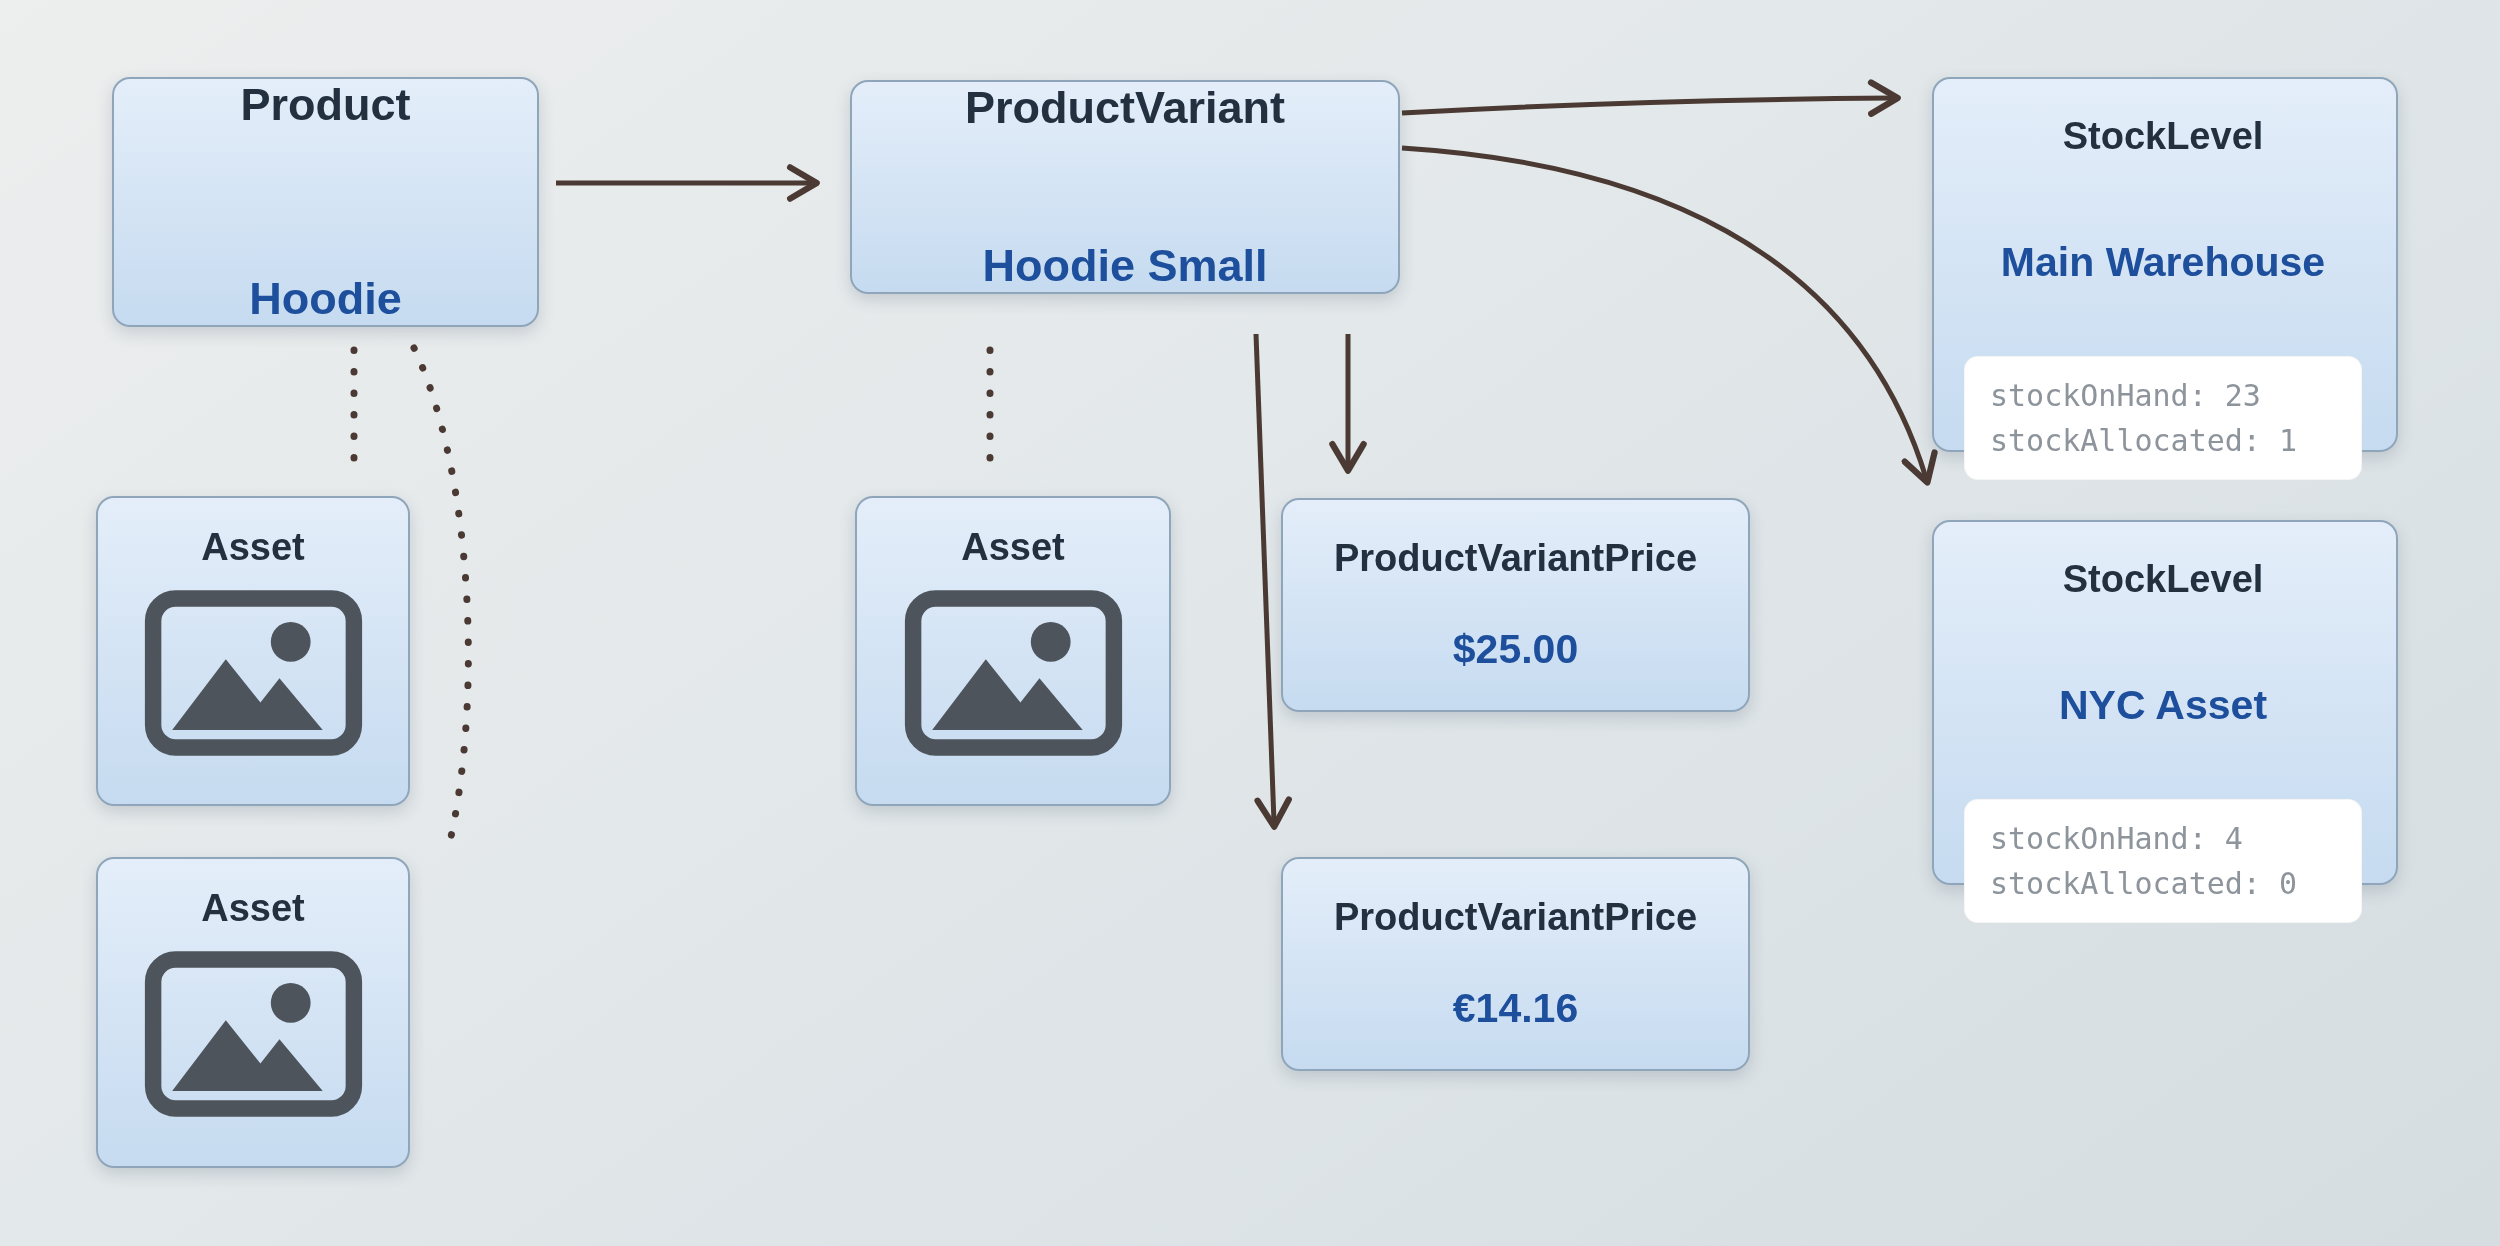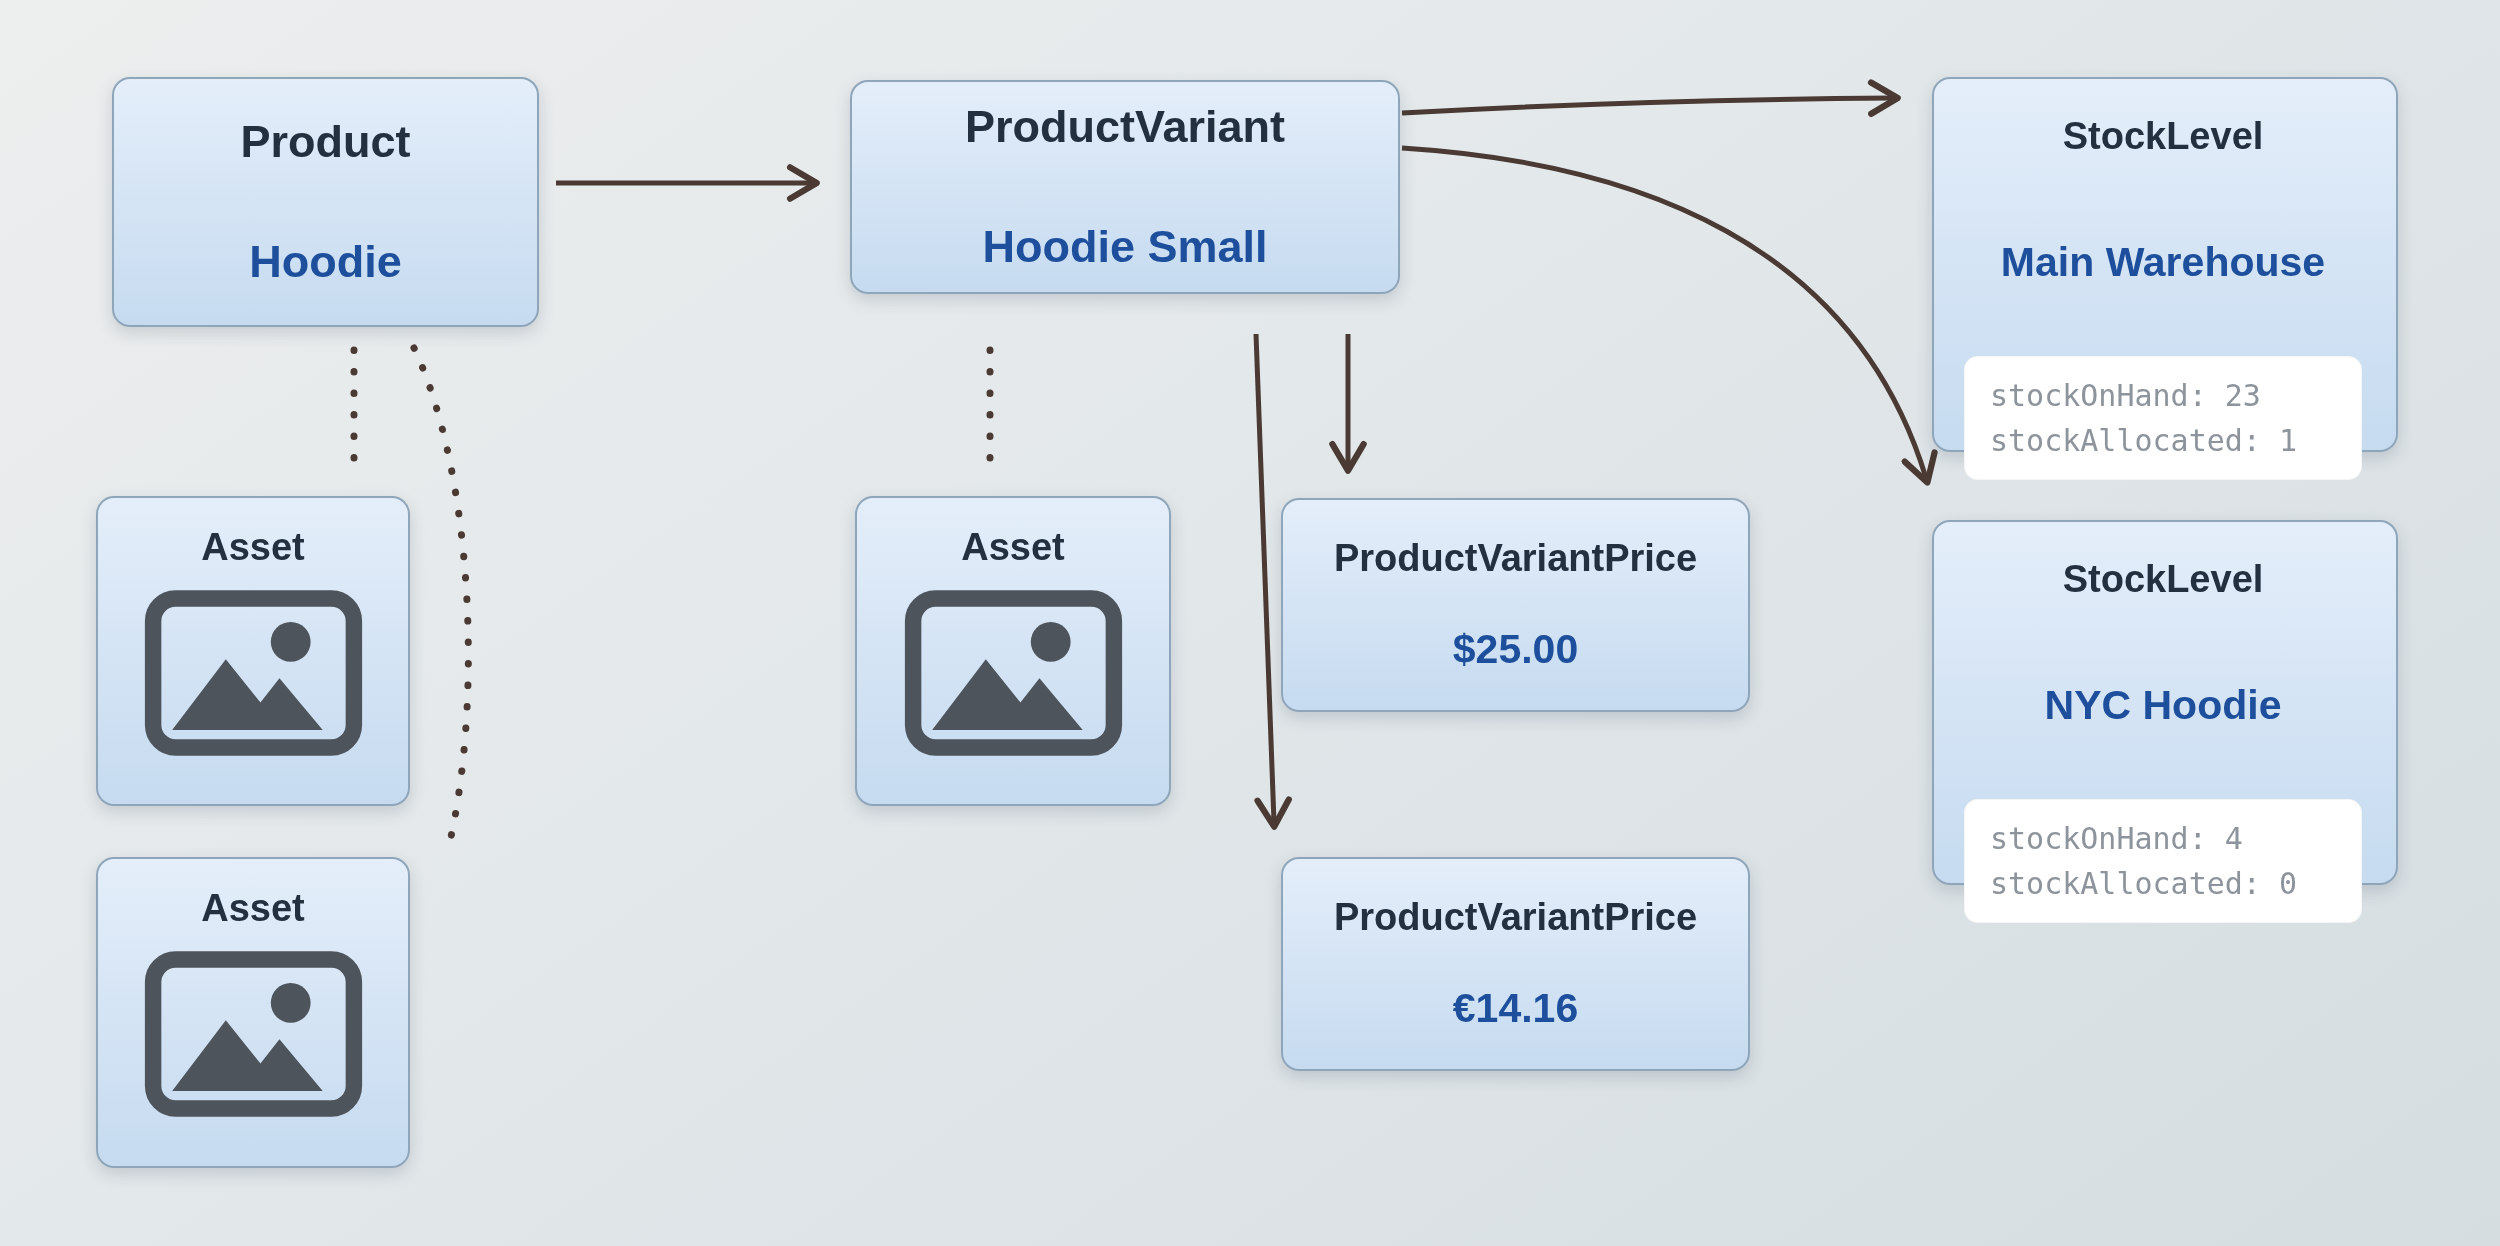--- a/index.html
+++ b/index.html
@@ -59,21 +59,21 @@
   .subtitle {
     font-weight: bold;
     color: var(--subtitle-text, #1d4f9c);
     line-height: 1.15;
   }
   .title.lg { font-size: 45px; }
   .subtitle.lg { font-size: 45px; }
   .title.md { font-size: 38px; }
   .subtitle.md { font-size: 41px; }
 
-  .node.entity { justify-content: center; gap: 68px; }
+  .node.entity { justify-content: space-between; gap: 68px; }
   .node.price  { justify-content: center; gap: 45px; }
 
   .node.stock { padding: 36px 34px 28px 30px; gap: 36px; }
   .node.stock .title { margin-bottom: 44px; }
   .node.stock .subtitle { margin-bottom: 34px; }
   .code-panel {
     width: 100%;
     background: #ffffff;
     border-radius: 14px;
     padding: 17px 26px;
@@ -168,20 +168,20 @@
     <div class="subtitle md">$25.00</div>
   </div>
 
   <div class="node price" style="left:1281px; top:857px; width:469px; height:214px;">
     <div class="title md">ProductVariantPrice</div>
     <div class="subtitle md">€14.16</div>
   </div>
 
   <div class="node stock" style="left:1932px; top:520px; width:466px; height:365px;">
     <div class="title md">StockLevel</div>
-    <div class="subtitle md">NYC Hoodie</div>
+    <div class="subtitle md">NYC Asset</div>
     <div class="code-panel">
       <div>stockOnHand: 4</div>
       <div>stockAllocated: 0</div>
     </div>
   </div>
 
 </div>
 
 </body></html>

